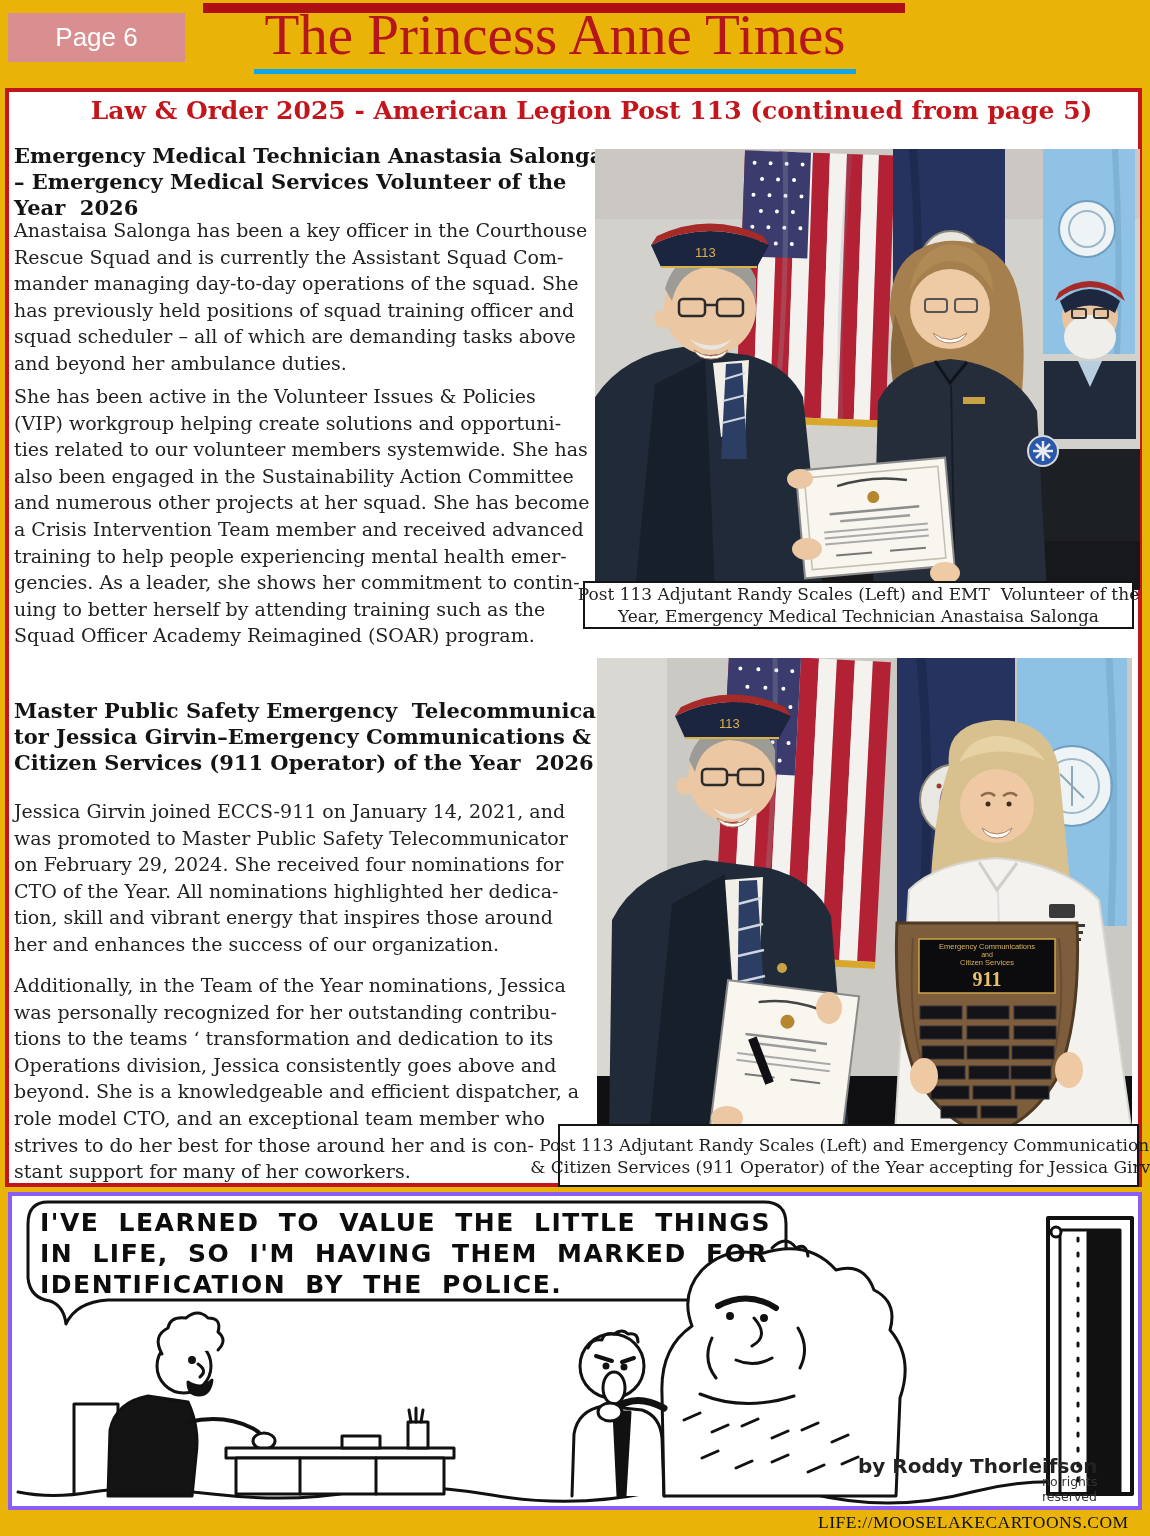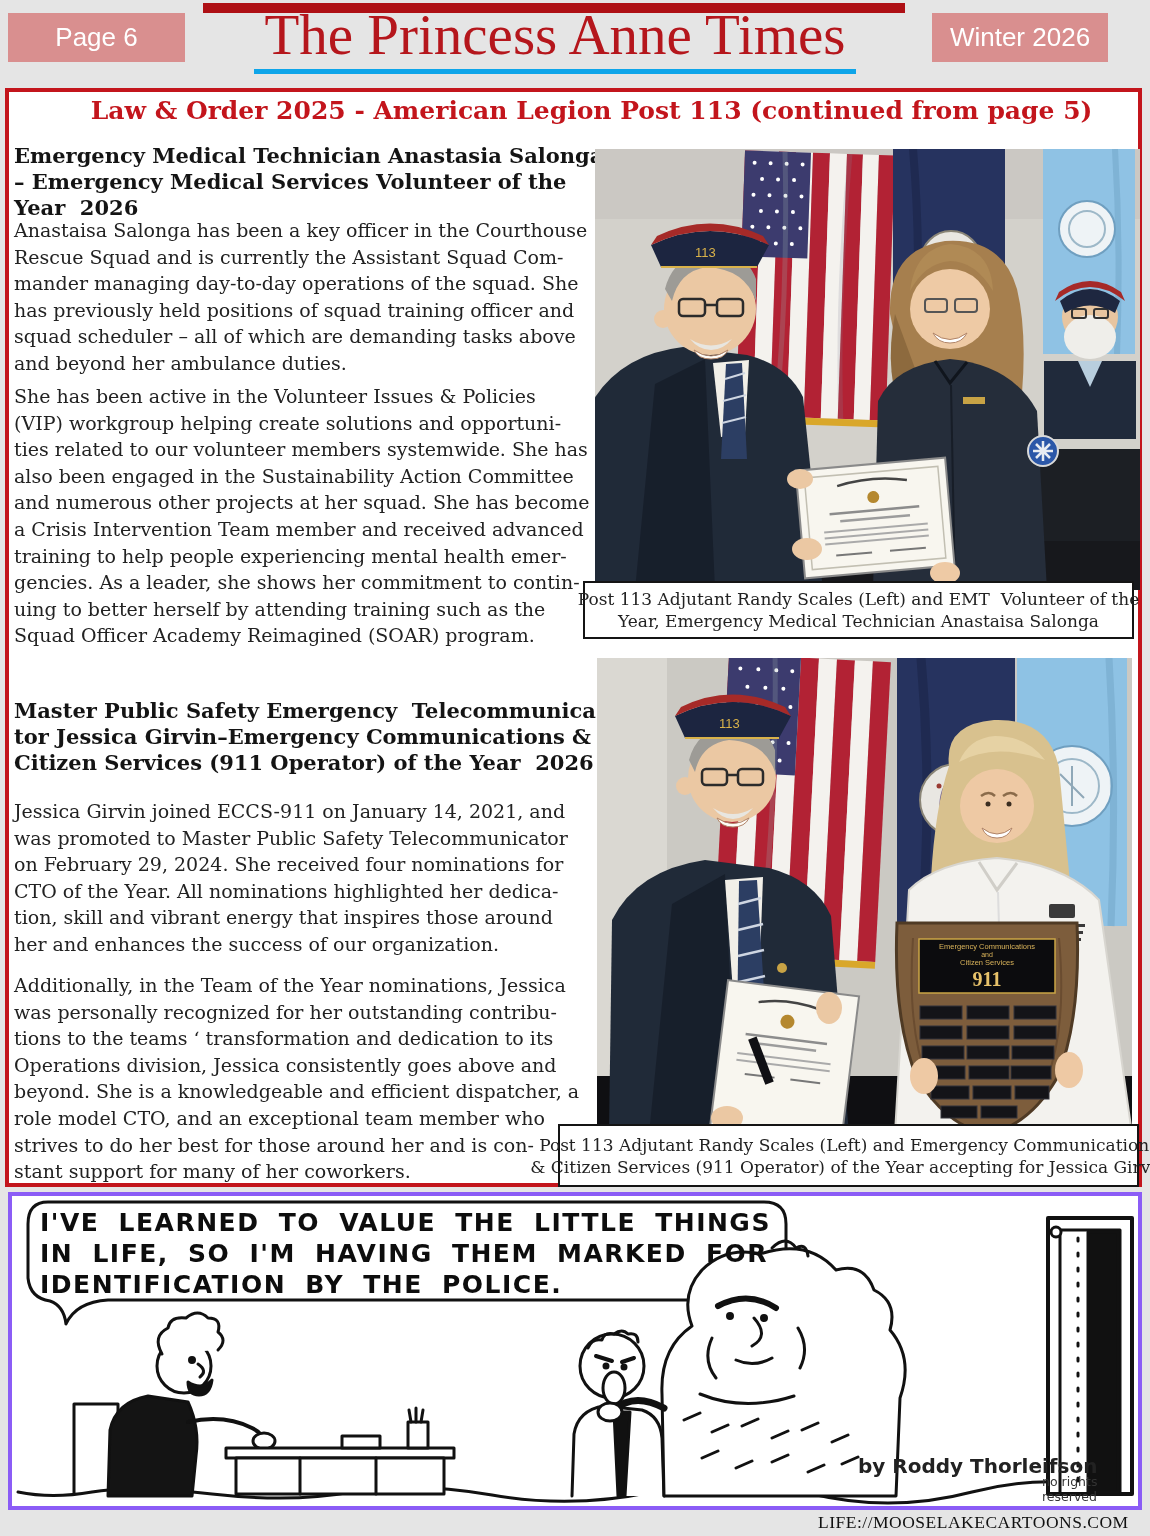--- a/index.html
+++ b/index.html
@@ -1,16 +1,16 @@
 <!DOCTYPE html>
 <html><head>
 <meta charset="utf-8">
 <style>
   html,body{margin:0;padding:0;background:#fff;}
-  .page{position:relative;width:1150px;height:1536px;background:#e5e5e5;overflow:hidden;
+  .page{position:relative;width:1150px;height:1536px;background:#eab308;overflow:hidden;
         font-family:"DejaVu Serif",serif;color:#1a1a1a;}
   .topbar{position:absolute;left:203px;top:3px;width:702px;height:10px;background:#ae1015;}
   .badge{position:absolute;top:13px;height:49px;background:#d98f8f;color:#fff;
          font-family:"Liberation Sans",sans-serif;font-size:26px;
          display:flex;align-items:center;justify-content:center;}
   .badge-left{left:8px;width:177px;}
   .badge-right{left:932px;width:176px;}
   .masthead-wrap{position:absolute;left:205px;top:4px;width:700px;text-align:center;}
   .masthead-title{display:inline-block;margin:0;font-family:"Liberation Serif",serif;
         font-weight:normal;font-size:57px;line-height:62px;color:#b5161c;
@@ -46,23 +46,20 @@
 
 <div class="page">
 
   <div class="topbar"></div>
   <div class="badge badge-left">
     <span>Page 6</span>
   </div>
   <div class="masthead-wrap">
     <h1 class="masthead-title">The Princess Anne Times</h1>
   </div>
-  <div class="badge badge-right">
-    <span>Winter 2026</span>
-  </div>
 
   <section class="article-box">
     <h2 class="article-headline">Law &amp; Order 2025 - American Legion Post 113 (continued from page 5)</h2>
 
     <h3 class="sec-heading ml" style="top:51px">Emergency Medical Technician Anastasia Salonga
 – Emergency Medical Services Volunteer of the
 Year  2026</h3>
     <p class="body-text ml" style="top:125px">Anastaisa Salonga has been a key officer in the Courthouse
 Rescue Squad and is currently the Assistant Squad Com-
 mander managing day-to-day operations of the squad. She
@@ -215,21 +212,21 @@
           <rect x="228" y="384" width="104" height="2" fill="#aaa"></rect>
           <rect x="228" y="390" width="104" height="2" fill="#aaa"></rect>
           <rect x="238" y="402" width="36" height="2" fill="#777"></rect>
           <rect x="292" y="402" width="36" height="2" fill="#777"></rect>
         </g>
         <ellipse cx="212" cy="400" rx="15" ry="11" fill="#ebc8a3"></ellipse>
         <ellipse cx="350" cy="424" rx="15" ry="11" fill="#eecaa5"></ellipse>
         <ellipse cx="205" cy="330" rx="13" ry="10" fill="#ebc8a3"></ellipse>
       </svg>
     </figure>
-    <figcaption class="caption ml" style="left:574px;top:489px;width:551px;height:58px">Post 113 Adjutant Randy Scales (Left) and EMT  Volunteer of the
+    <figcaption class="caption ml" style="left:574px;top:489px;width:551px;height:48px">Post 113 Adjutant Randy Scales (Left) and EMT  Volunteer of the
 Year, Emergency Medical Technician Anastaisa Salonga</figcaption>
 
     <figure class="photo" style="left:576px;top:554px;width:535px;height:476px">
       <svg width="535" height="476" viewBox="0 0 535 476">
         <rect width="535" height="476" fill="#cbc9c3"></rect>
         <rect x="0" y="0" width="70" height="476" fill="#dad8d2"></rect>
         <rect x="0" y="418" width="535" height="58" fill="#0f0f12"></rect>
         <g transform="translate(132,0) rotate(3 80 0)">
           <g>
             <rect x="0" y="0" width="18" height="300" fill="#b22234"></rect>

